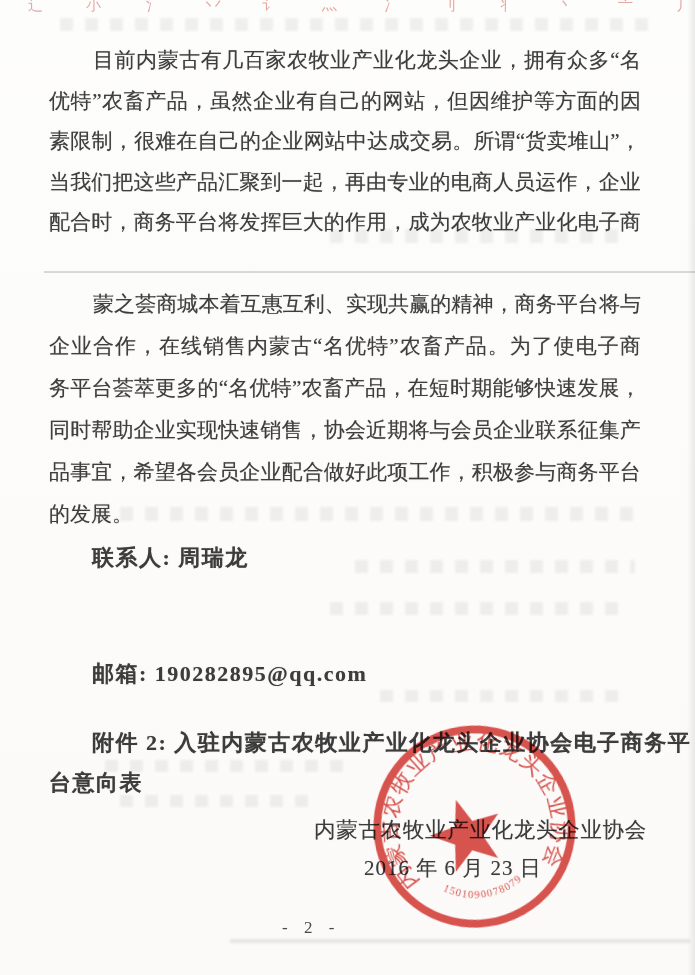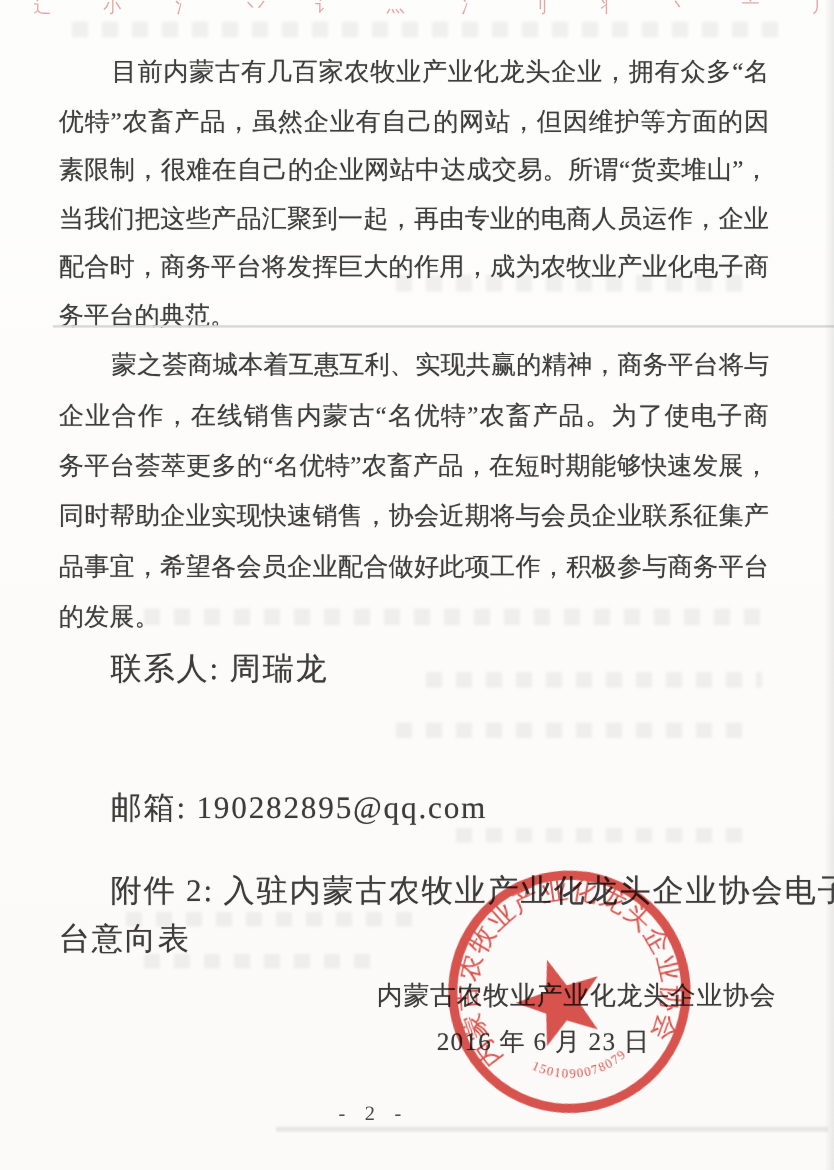--- a/index.html
+++ b/index.html
@@ -27,23 +27,24 @@
   .spread{ display:flex; justify-content:space-between; white-space:normal; }
   .spread span{ display:block; }
   .indent{ padding-left:44px; }
   
   .divider{
     position:absolute; left:44px; top:271px; width:651px; height:2px;
     background:#d8d8d6; filter:blur(0.4px);
   }
   
   .cline{
-    position:absolute; left:92px; font-size:26px; line-height:26px;
+    position:absolute; left:92px; font-size:22px; line-height:26px;
     letter-spacing:1.5px; color:#3c3c3c; text-shadow:0 0 0.8px rgba(80,80,80,0.5);
     white-space:nowrap;
+    font-weight:bold;
   }
   .c1{ top:545px; } .c2{ top:585px; } .c3{ top:625px;margin-top:36px; }
   .a1{ top:690px; } .a2{ top:730px; }
   .a3{ top:770px; left:49px; }
   
   .sig-org{
     position:absolute; left:314px; top:815px; font-size:21.5px;
     letter-spacing:0.7px; color:#3c3c3c; white-space:nowrap;
     text-shadow:0 0 0.8px rgba(80,80,80,0.5);
   }
@@ -264,21 +265,20 @@
         <span>农</span>
         <span>牧</span>
         <span>业</span>
         <span>产</span>
         <span>业</span>
         <span>化</span>
         <span>电</span>
         <span>子</span>
         <span>商</span>
       </div>
-    <div class="bline">务平台的典范。</div>
   </div>
 
   <div class="divider"></div>
 
   <div class="para p2">
     <div class="bline spread indent">
         <span>蒙</span>
         <span>之</span>
         <span>荟</span>
         <span>商</span>

